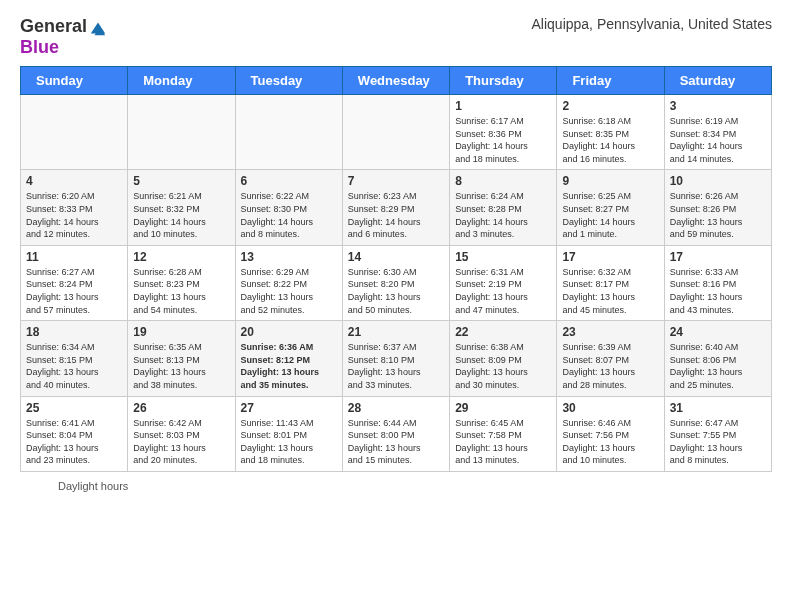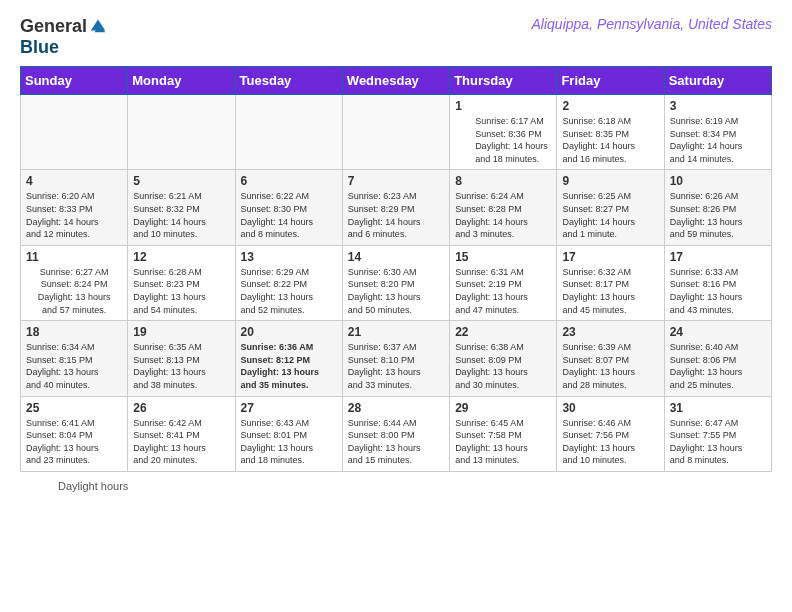--- a/index.html
+++ b/index.html
@@ -16,62 +16,61 @@
       justify-content: space-between;
       margin-bottom: 8px;
     }
     .logo {
       display: flex;
       flex-direction: column;
       align-items: flex-start;
     }
     .logo-text {
       display: flex;
-      align-items: flex-start;
+      align-items: flex-end;
     }
     .logo-general {
       font-size: 18px;
       font-weight: bold;
       color: #333;
     }
     .logo-blue {
       font-size: 18px;
       font-weight: bold;
-      color: #0c4a6e;
+      color: #a21caf;
     }
     .logo-icon {
       width: 18px;
       height: 18px;
       margin-left: 2px;
     }
     .title-section {
       text-align: right;
     }
     .main-title {
       font-size: 36px;
       font-weight: bold;
       color: #333;
       line-height: 1.1;
     }
     .subtitle {
       font-size: 14px;
-      color: #8b5cf6;
-      font-style: italic;
+      color: #404040;
     }
     .calendar {
       width: 100%;
       border-collapse: collapse;
       border: 1px solid #ccc;
     }
     .calendar th {
-      background: #6d28d9;
+      background: #3b82f6;
       color: #fff;
       font-size: 13px;
       font-weight: bold;
-      padding: 6px 4px;
+      padding: 6px 15px;
       text-align: left;
       border: 1px solid #1565a0;
     }
     .calendar td {
       width: 107px;
       vertical-align: top;
       padding: 4px 5px;
       border: 1px solid #ccc;
       font-size: 9.5px;
       color: #333;
@@ -137,21 +136,21 @@
       </tr>
   </thead>
   <tbody id="calendar-body">
   <tr>
         <td class="empty"></td>
         <td class="empty"></td>
         <td class="empty"></td>
         <td class="empty"></td>
         <td>
           <div class="day-number">1</div>
-          <div class="day-info" style="white-space: pre-line; margin-left: 20px;">Sunrise: 6:17 AM
+          <div class="day-info" style="white-space: pre-line;">Sunrise: 6:17 AM
 Sunset: 8:36 PM
 Daylight: 14 hours
 and 18 minutes.</div>
         </td>
         <td>
           <div class="day-number">2</div>
           <div class="day-info" style="white-space: pre-line;">Sunrise: 6:18 AM
 Sunset: 8:35 PM
 Daylight: 14 hours
 and 16 minutes.</div>
@@ -211,21 +210,21 @@
           <div class="day-number">10</div>
           <div class="day-info" style="white-space: pre-line;">Sunrise: 6:26 AM
 Sunset: 8:26 PM
 Daylight: 13 hours
 and 59 minutes.</div>
         </td>
       </tr>
       <tr>
         <td>
           <div class="day-number">11</div>
-          <div class="day-info" style="white-space: pre-line; text-align: center;">Sunrise: 6:27 AM
+          <div class="day-info" style="white-space: pre-line;">Sunrise: 6:27 AM
 Sunset: 8:24 PM
 Daylight: 13 hours
 and 57 minutes.</div>
         </td>
         <td>
           <div class="day-number">12</div>
           <div class="day-info" style="white-space: pre-line;">Sunrise: 6:28 AM
 Sunset: 8:23 PM
 Daylight: 13 hours
 and 54 minutes.</div>
@@ -321,27 +320,27 @@
         <td>
           <div class="day-number">25</div>
           <div class="day-info" style="white-space: pre-line;">Sunrise: 6:41 AM
 Sunset: 8:04 PM
 Daylight: 13 hours
 and 23 minutes.</div>
         </td>
         <td>
           <div class="day-number">26</div>
           <div class="day-info" style="white-space: pre-line;">Sunrise: 6:42 AM
-Sunset: 8:41 PM
+Sunset: 8:03 PM
 Daylight: 13 hours
 and 20 minutes.</div>
         </td>
         <td>
           <div class="day-number">27</div>
-          <div class="day-info" style="white-space: pre-line;">Sunrise: 6:43 AM
+          <div class="day-info" style="white-space: pre-line;">Sunrise: 11:43 AM
 Sunset: 8:01 PM
 Daylight: 13 hours
 and 18 minutes.</div>
         </td>
         <td>
           <div class="day-number">28</div>
           <div class="day-info" style="white-space: pre-line;">Sunrise: 6:44 AM
 Sunset: 8:00 PM
 Daylight: 13 hours
 and 15 minutes.</div>

